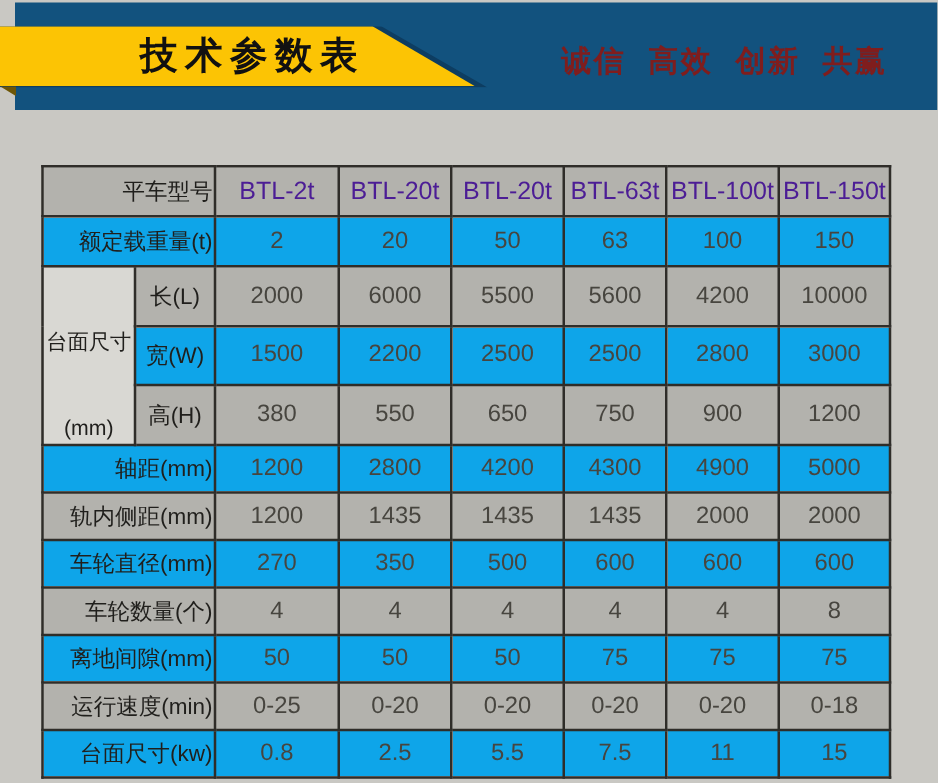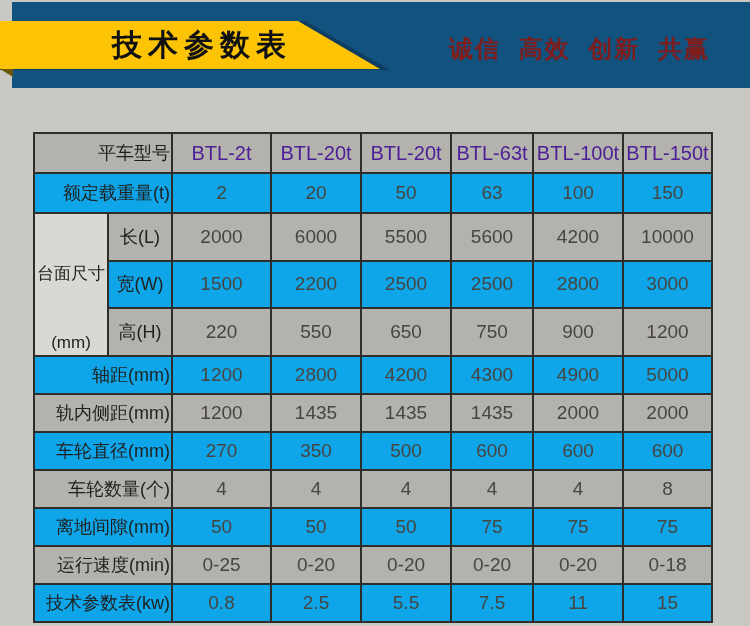--- a/index.html
+++ b/index.html
@@ -126,21 +126,21 @@
     <td>1500</td>
     <td>2200</td>
     <td>2500</td>
     <td>2500</td>
     <td>2800</td>
     <td>3000</td>
   </tr>
 
   <tr class="dark rn">
     <td class="sublbl">高(H)</td>
-    <td>220</td>
+    <td>380</td>
     <td>550</td>
     <td>650</td>
     <td>750</td>
     <td>900</td>
     <td>1200</td>
   </tr>
 
   <tr class="light rn">
     <td class="lbl" colspan="2">轴距(mm)</td>
     <td>1200</td>
@@ -195,21 +195,21 @@
     <td class="lbl" colspan="2">运行速度(min)</td>
     <td>0-25</td>
     <td>0-20</td>
     <td>0-20</td>
     <td>0-20</td>
     <td>0-20</td>
     <td>0-18</td>
   </tr>
 
   <tr class="light rn">
-    <td class="lbl" colspan="2">技术参数表(kw)</td>
+    <td class="lbl" colspan="2">台面尺寸(kw)</td>
     <td>0.8</td>
     <td>2.5</td>
     <td>5.5</td>
     <td>7.5</td>
     <td>11</td>
     <td>15</td>
   </tr>
 </tbody>
   </table>
 

